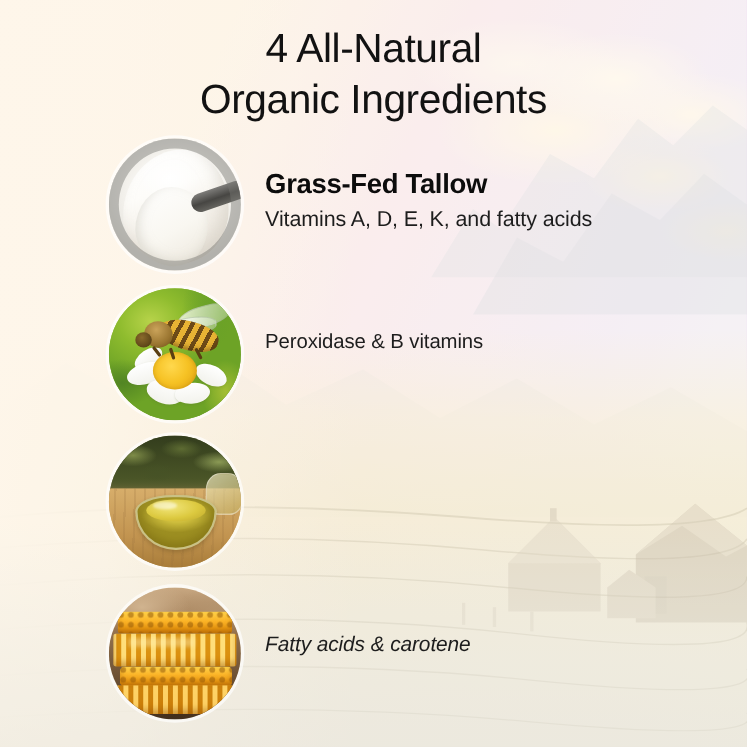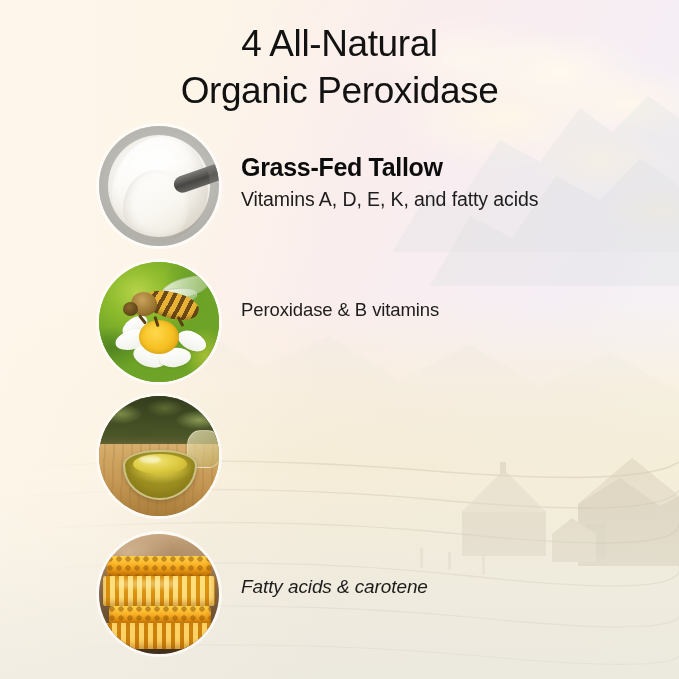--- a/index.html
+++ b/index.html
@@ -399,21 +399,21 @@
     <rect x="448" y="552" width="3" height="18" fill="#9a8e74" opacity="0.6"></rect>
     <rect x="482" y="556" width="3" height="18" fill="#9a8e74" opacity="0.6"></rect>
   </svg>
 
   <div class="bg-layer bg-leftwash"></div>
   <div class="bg-layer bg-bottomwash"></div>
   <div class="bg-layer bg-veil"></div>
 
   <h1 class="title">
     <span class="tline">4 All-Natural</span>
-    <span class="tline">Organic Peroxidase</span>
+    <span class="tline">Organic Ingredients</span>
   </h1>
 
   <div class="rows">
 
     <div class="row" id="row-0">
       <div class="thumb">
         <div class="art art-tallow">
           <div class="lump"></div>
           <div class="lump2"></div>
           <div class="spoon"></div>

